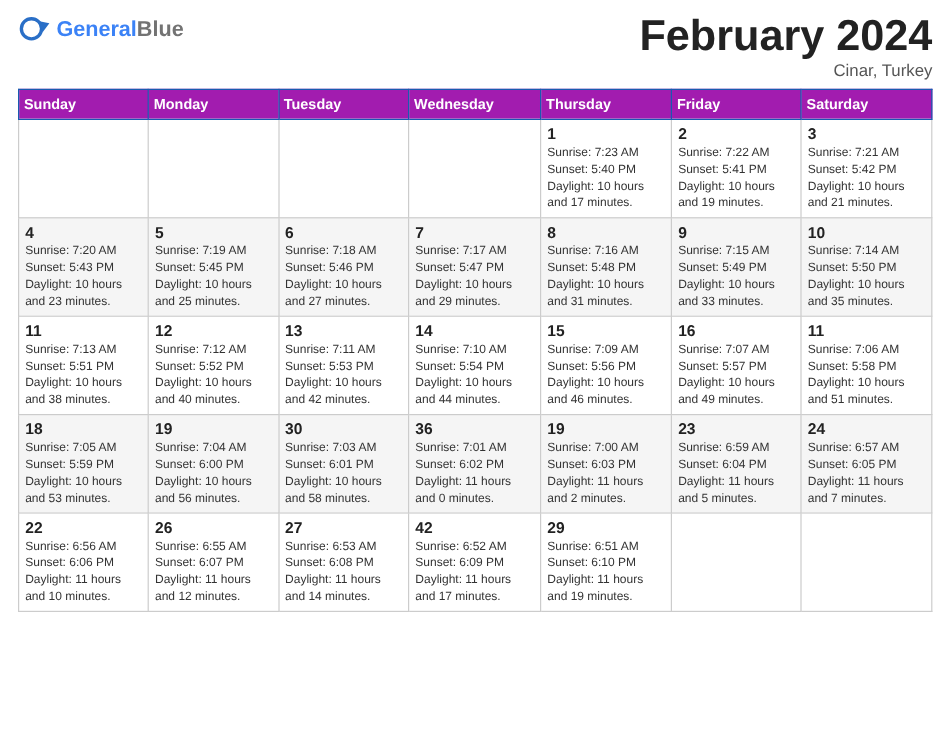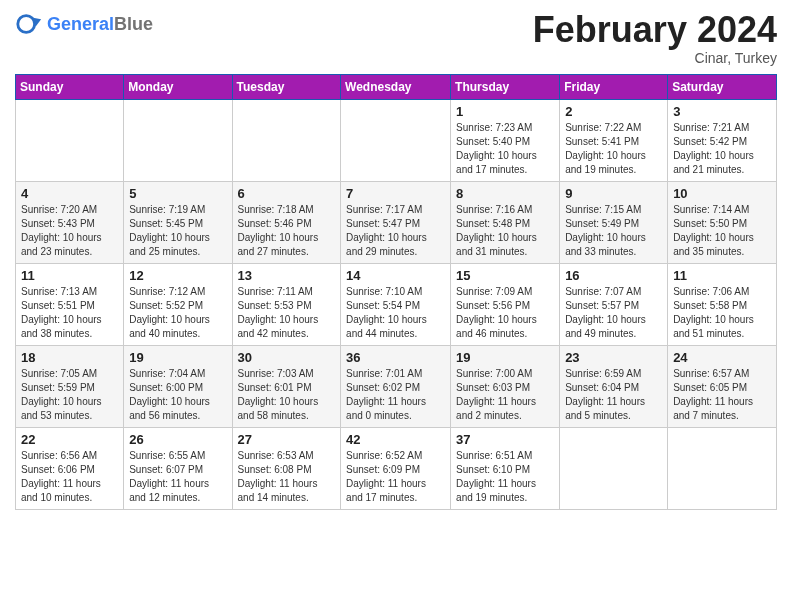--- a/index.html
+++ b/index.html
@@ -243,20 +243,20 @@
         </td>
         <td>
           <span class="day-number">27</span>
           <div class="day-info">Sunrise: 6:53 AM<br>Sunset: 6:08 PM<br>Daylight: 11 hours<br>and 14 minutes.</div>
         </td>
         <td>
           <span class="day-number">42</span>
           <div class="day-info">Sunrise: 6:52 AM<br>Sunset: 6:09 PM<br>Daylight: 11 hours<br>and 17 minutes.</div>
         </td>
         <td>
-          <span class="day-number">37</span>
+          <span class="day-number">29</span>
           <div class="day-info">Sunrise: 6:51 AM<br>Sunset: 6:10 PM<br>Daylight: 11 hours<br>and 19 minutes.</div>
         </td>
         <td class="empty-cell"></td>
         <td class="empty-cell"></td>
       </tr>
     </tbody>
 </table>
 
 </body></html>

